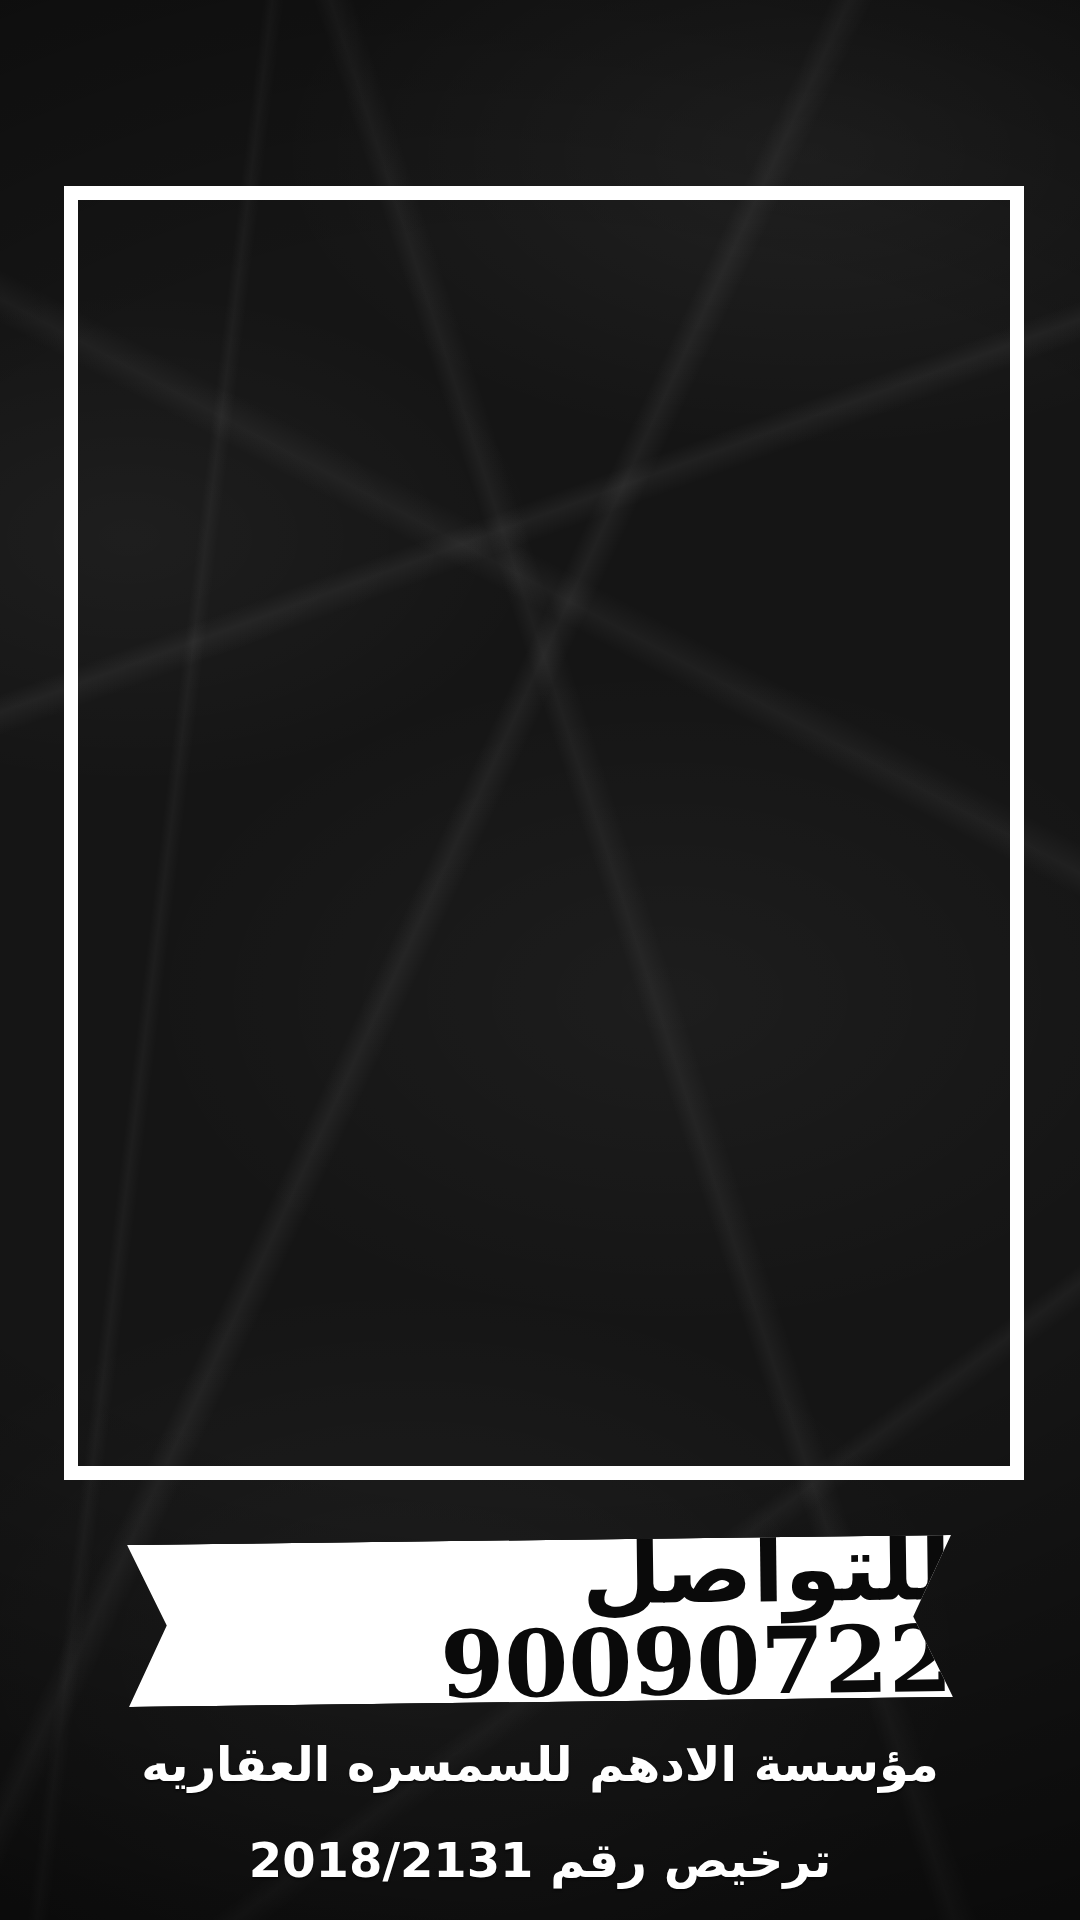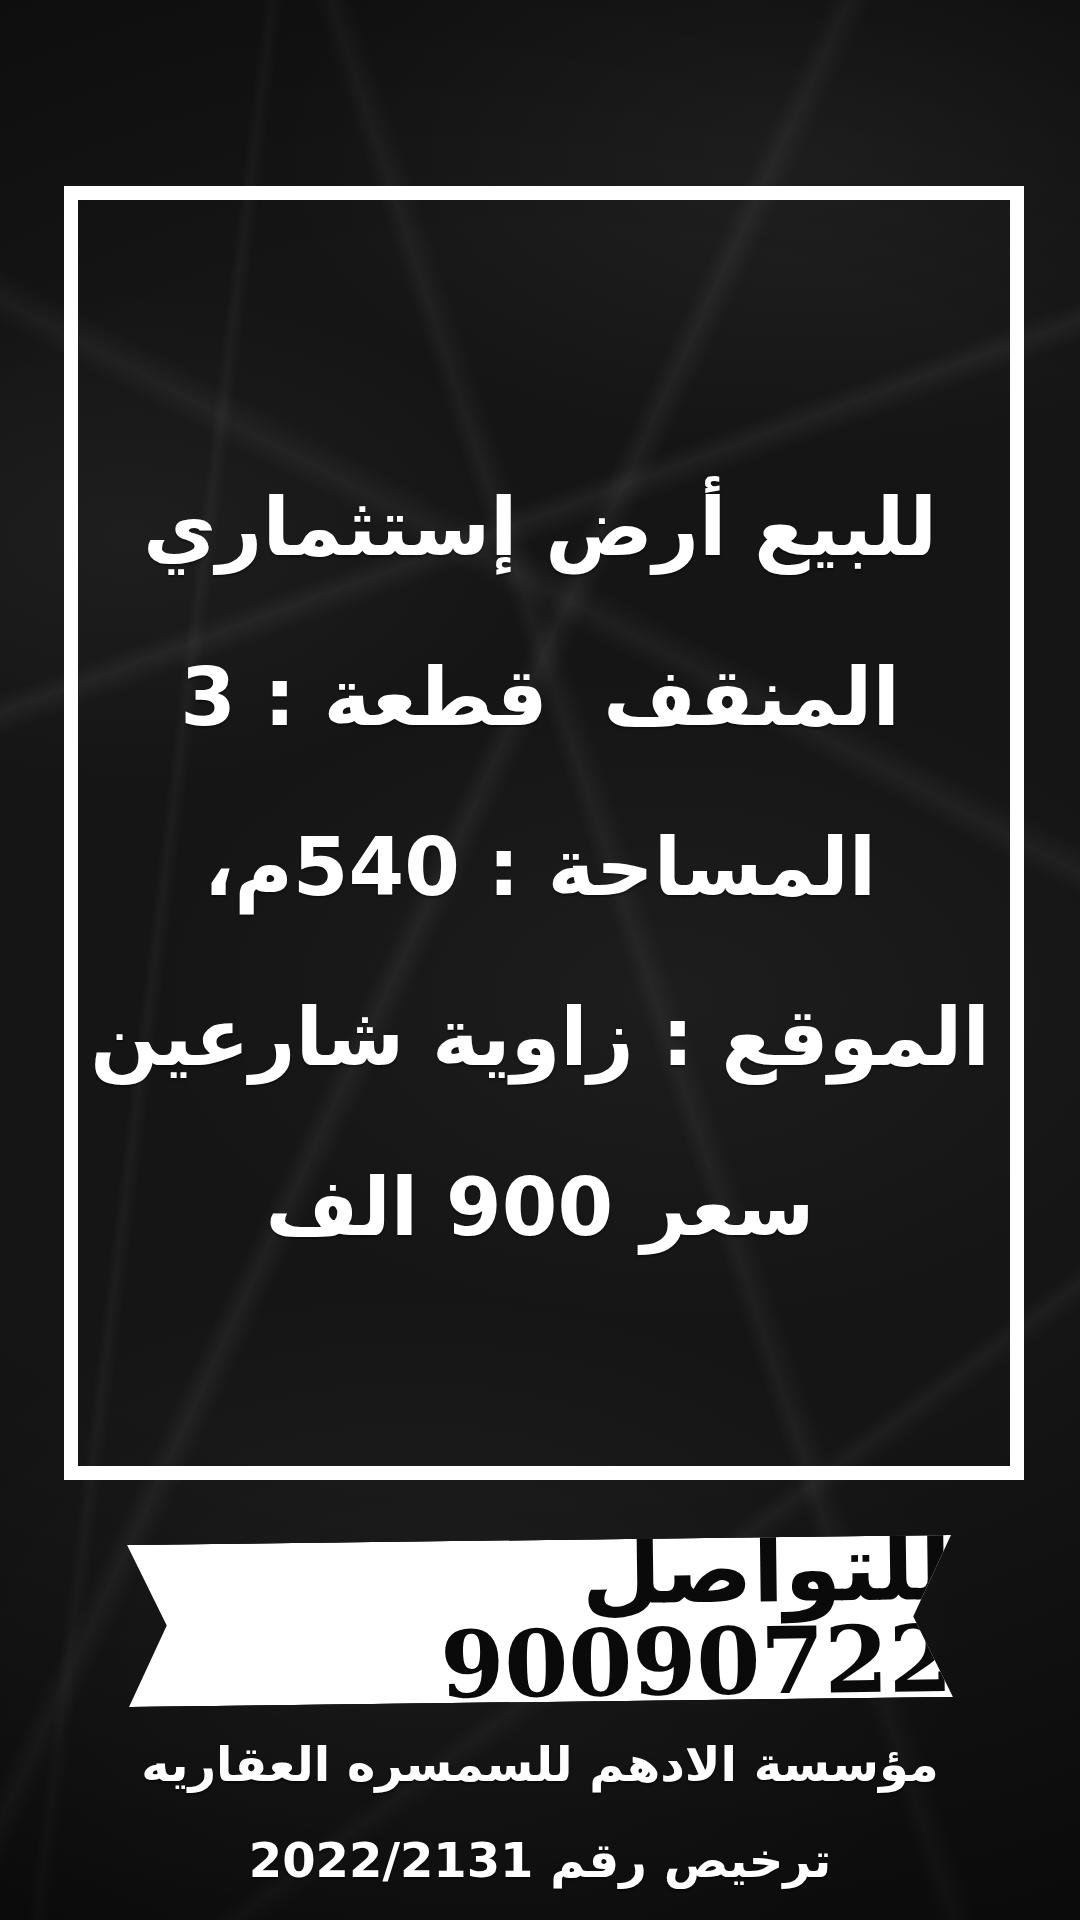--- a/index.html
+++ b/index.html
@@ -82,28 +82,21 @@
   .footer-company { top:1736px; }
   .footer-license { top:1832px; }
 </style>
 </head>
 <body>
 
 <div class="poster" dir="rtl">
 
   <div class="frame"></div>
 
-  <div class="ad-text">
-    <div class="ad-line">للبيع أرض إستثماري</div>
-    <div class="ad-line">المنقف  قطعة : 3</div>
-    <div class="ad-line">المساحة : 540م،</div>
-    <div class="ad-line">الموقع : زاوية شارعين</div>
-    <div class="ad-line">سعر 900 الف</div>
-  </div>
 
   <div class="ribbon">
     <div class="ribbon-text">للتواصل 90090722</div>
   </div>
 
   <div class="footer-line footer-company">مؤسسة الادهم للسمسره العقاريه</div>
-  <div class="footer-line footer-license">ترخيص رقم 2022/2131</div>
+  <div class="footer-line footer-license">ترخيص رقم 2018/2131</div>
 
 </div>
 
 </body></html>

